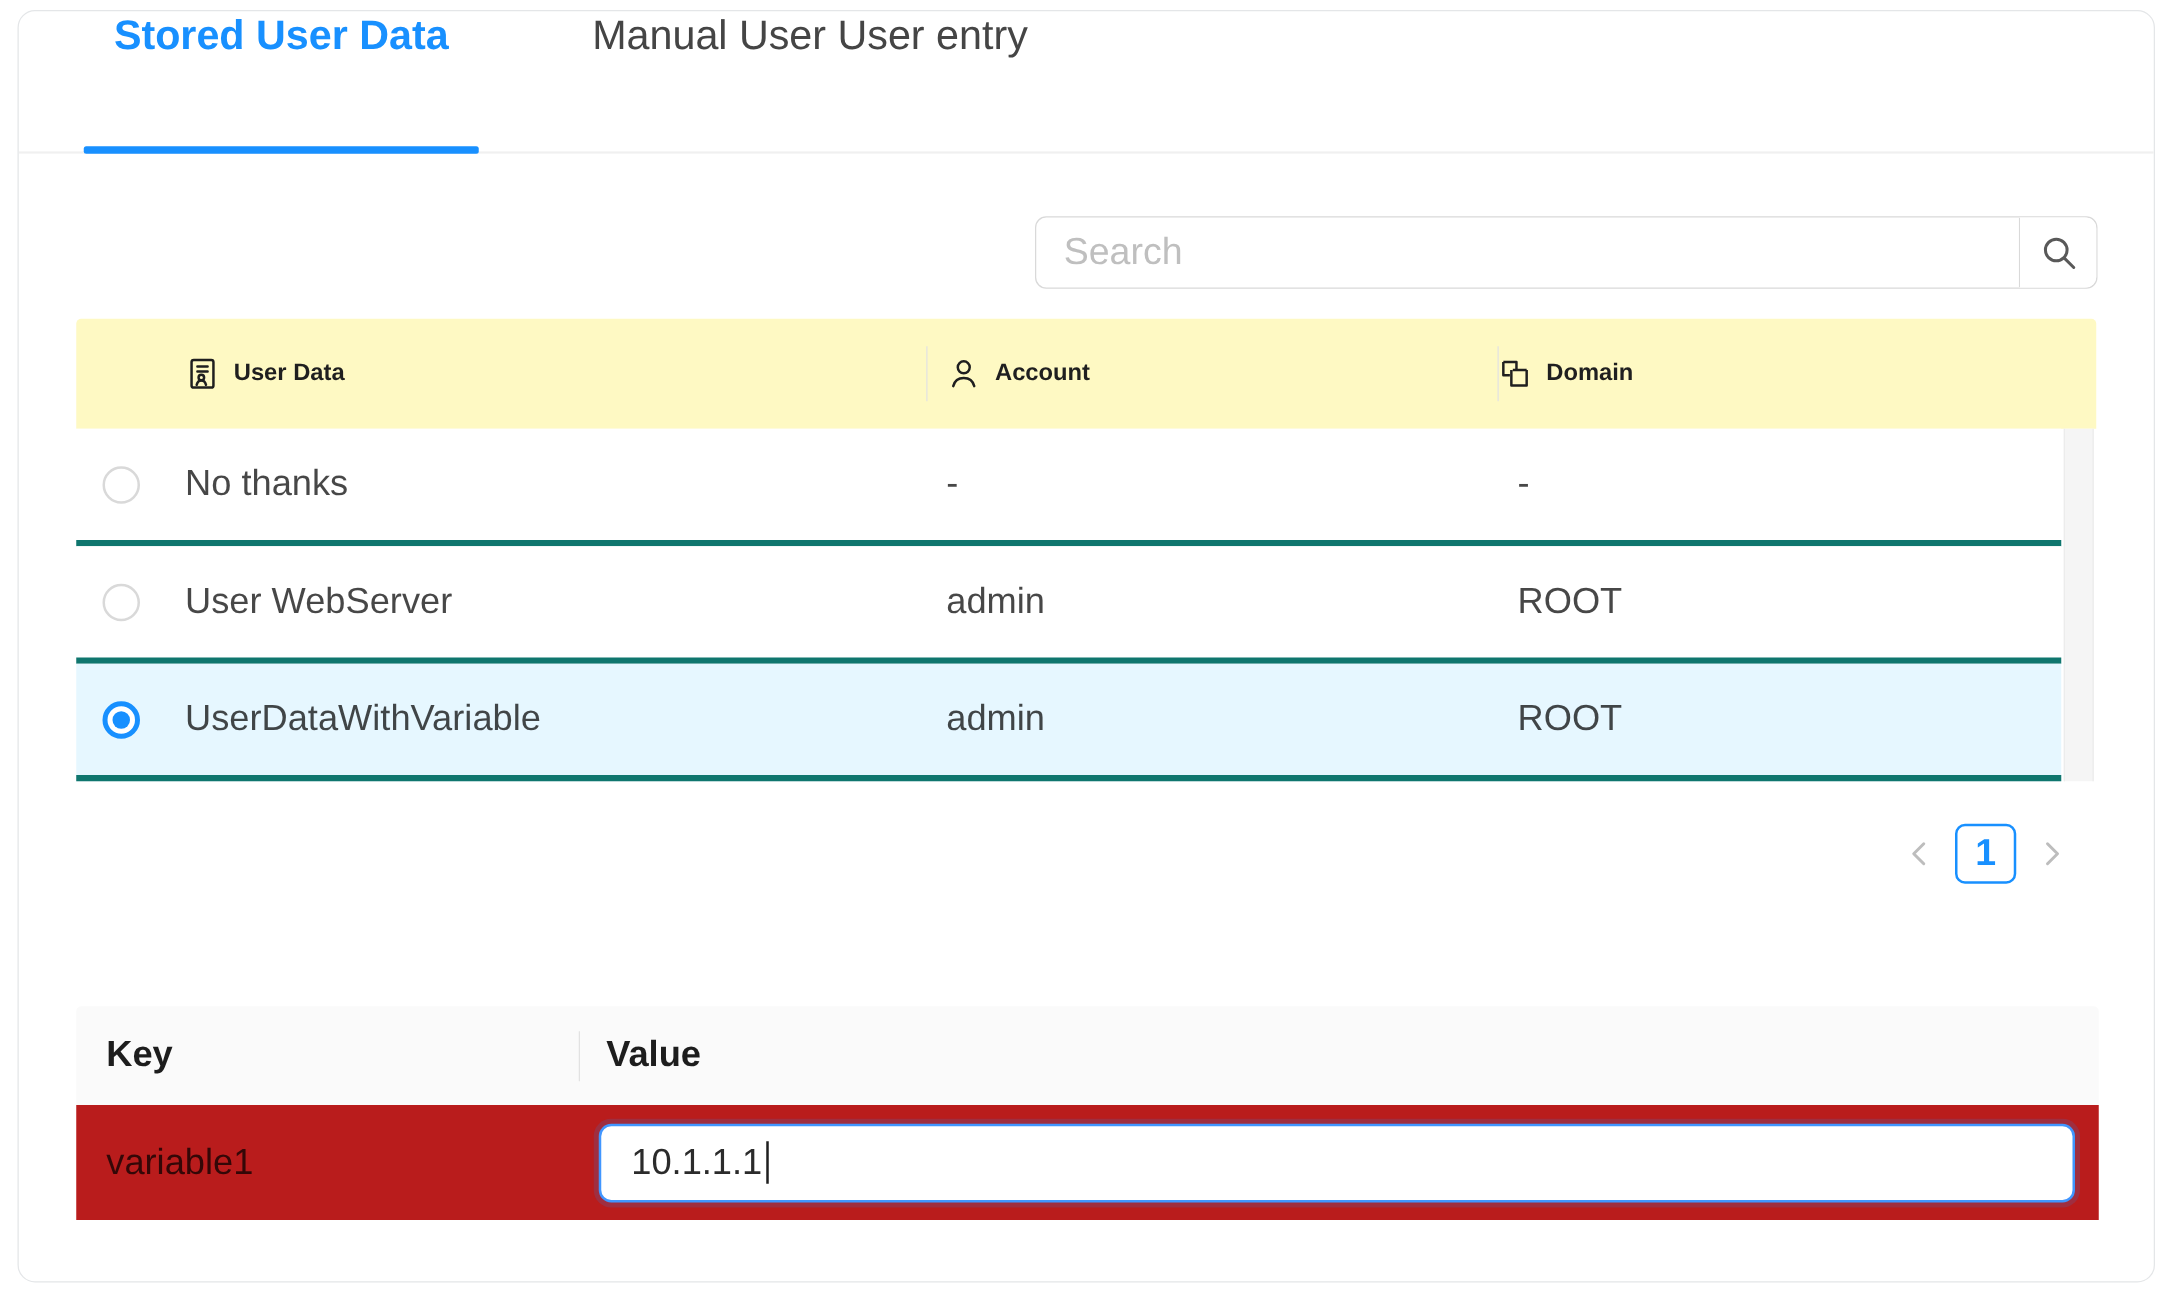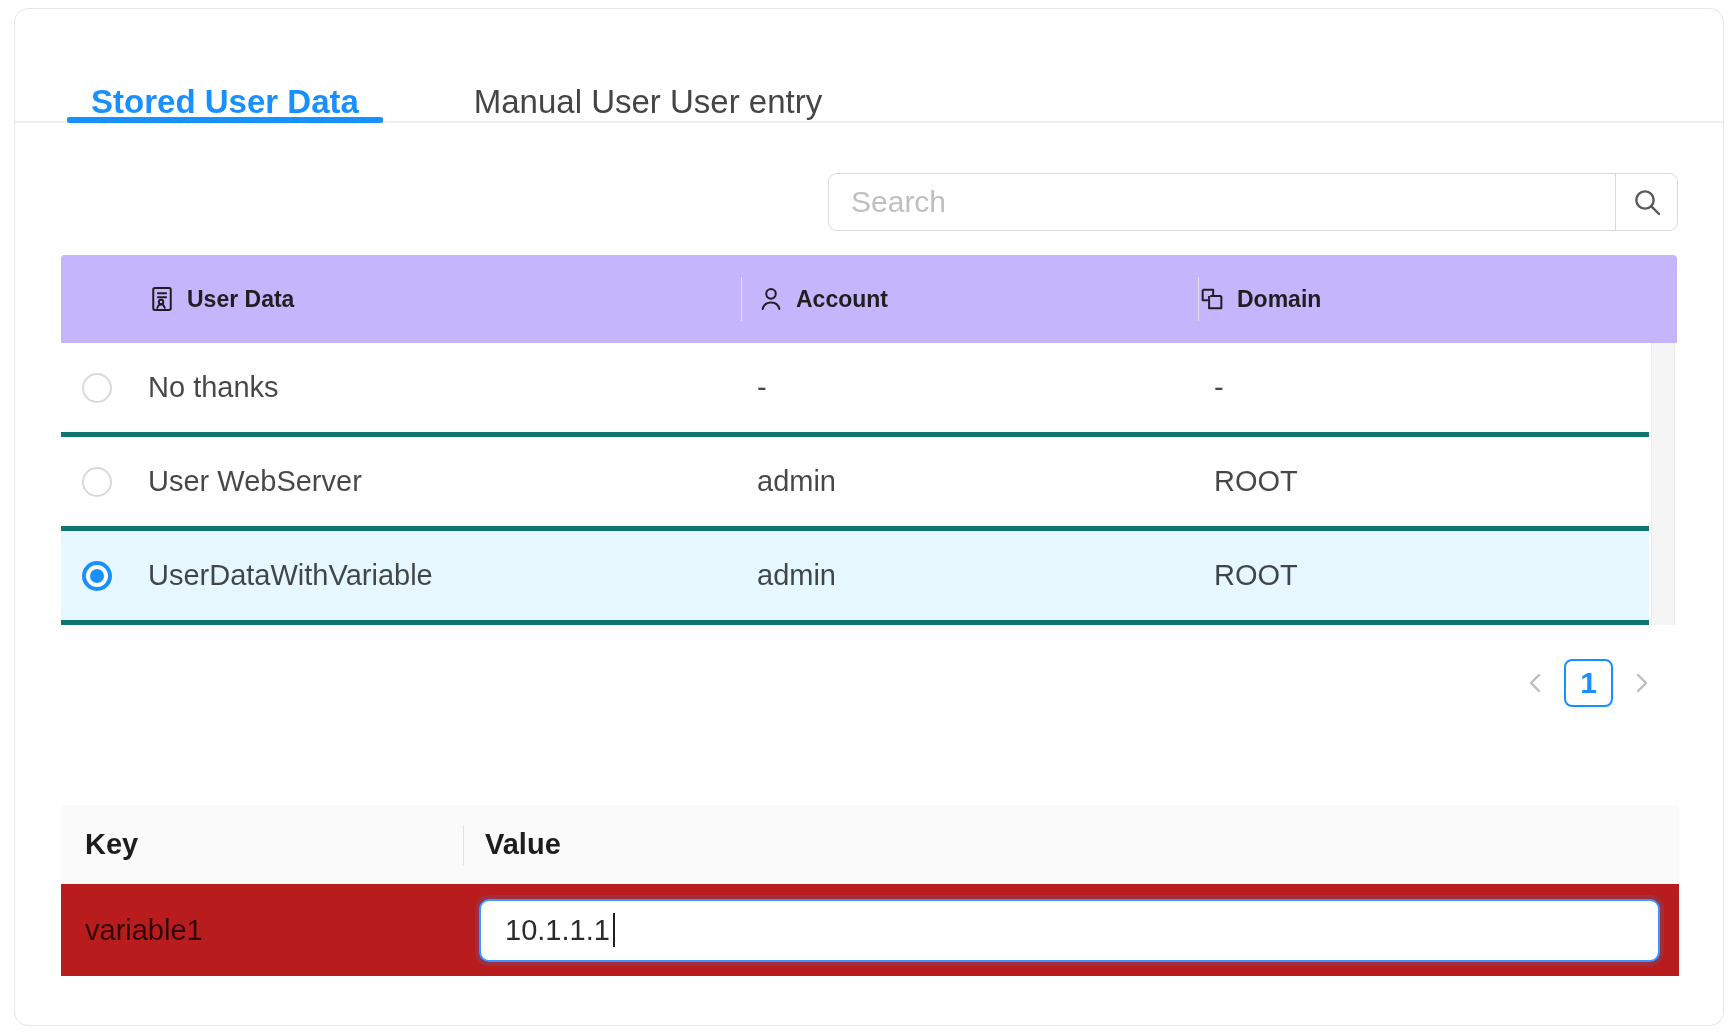--- a/index.html
+++ b/index.html
@@ -5,42 +5,42 @@
   * { margin:0; padding:0; box-sizing:border-box; }
   html,body { width:1734px; height:1036px; background:#ffffff;
     font-family:"Liberation Sans","DejaVu Sans",sans-serif; }
 
   .card { position:absolute; left:14px; top:8px; width:1710px; height:1018px;
     background:#fff; border:1px solid #e4e6e8; border-radius:14px; }
 
   
   .tabbar { position:absolute; left:0; top:0; width:100%; height:114px;
     border-bottom:2px solid #f0f0f0; border-radius:14px 14px 0 0; }
-  .tab { position:absolute; top:0; height:112px; display:flex; align-items:flex-end;
+  .tab { position:absolute; top:0; height:112px; display:flex; align-items:flex-start;
     justify-content:center; font-size:33px; cursor:pointer; }
   .tab-active { left:52px; width:316px; color:#1890ff; font-weight:600; }
   .tab-inactive { left:413px; width:440px; color:#454545; font-weight:500; }
   .inkbar { position:absolute; left:52px; bottom:-2px; width:316px; height:6px;
     background:#1890ff; border-radius:2px; }
 
   
   .search { position:absolute; left:813px; top:164px; width:850px; height:58px;
     display:flex; border:1px solid #d9d9d9; border-radius:9px; background:#fff; }
   .search input { flex:1; border:none; outline:none; background:transparent;
     padding:0 22px; font-size:30px; color:#333;
     font-family:"Liberation Sans","DejaVu Sans",sans-serif; }
   .search input::placeholder { color:#bfbfbf; }
   .search-btn { width:62px; border-left:1px solid #d9d9d9; display:flex;
     align-items:center; justify-content:center; cursor:pointer;
     border-radius:0 9px 9px 0; background:#fff; color:#595959; }
 
   
   .utable { position:absolute; left:46px; top:246px; width:1616px; }
-  .uhead { display:flex; height:88px; background:#c4b5fd; align-items:stretch;
-    border-radius:4px 4px 0 0; font-size:23px; font-weight:700; color:#1f1f1f; }
+  .uhead { display:flex; height:88px; background:#fef9c3; align-items:stretch;
+    border-radius:4px 4px 0 0; font-size:19px; font-weight:700; color:#1f1f1f; }
   .uhead .hc { display:flex; align-items:center; position:relative; }
   .hc .hicon { display:flex; margin-right:11px; color:#1f1f1f; }
   .col-sel { width:71px; }
   .col-ud  { width:609px; padding-left:16px; }
   .col-ac  { width:457px; padding-left:16px; }
   .col-do  { flex:1; padding-left:0; }
   .sep::before { content:""; position:absolute; left:0; top:22px; width:1px;
     height:44px; background:#e2e2e2; }
 
   .ubody { position:relative; }

